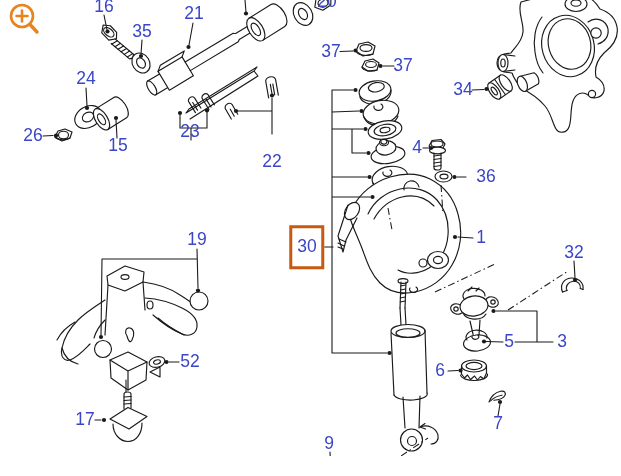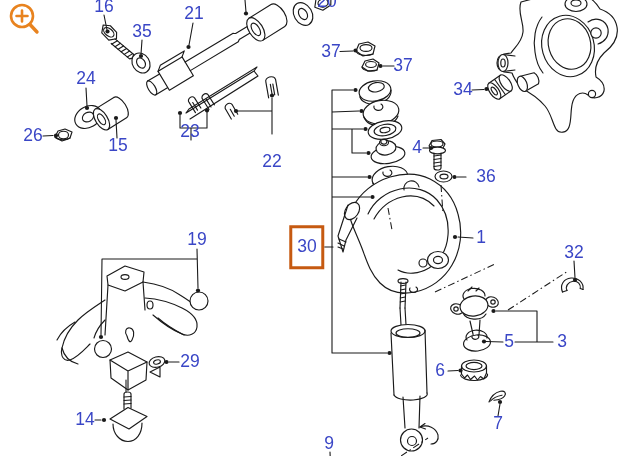--- a/index.html
+++ b/index.html
@@ -378,17 +378,17 @@
       <span class="callout" style="left: 417px; top: 148px;">4</span>
       <span class="callout" style="left: 486px; top: 177px;">36</span>
       <span class="callout" style="left: 481px; top: 238px;">1</span>
       <span class="callout" style="left: 574px; top: 253px;">32</span>
       <span class="callout highlighted" style="left: 307px; top: 247px;">30</span>
       <span class="callout" style="left: 509px; top: 342px;">5</span>
       <span class="callout" style="left: 562px; top: 342px;">3</span>
       <span class="callout" style="left: 440px; top: 371px;">6</span>
       <span class="callout" style="left: 498px; top: 424px;">7</span>
       <span class="callout" style="left: 197px; top: 240px;">19</span>
-      <span class="callout" style="left: 190px; top: 362px;">29</span>
-      <span class="callout" style="left: 85px; top: 420px;">14</span>
+      <span class="callout" style="left: 190px; top: 362px;">52</span>
+      <span class="callout" style="left: 85px; top: 420px;">17</span>
       <span class="callout" style="left: 329px; top: 444px;">9</span>
     </div>
 </div>
 
 </body></html>

